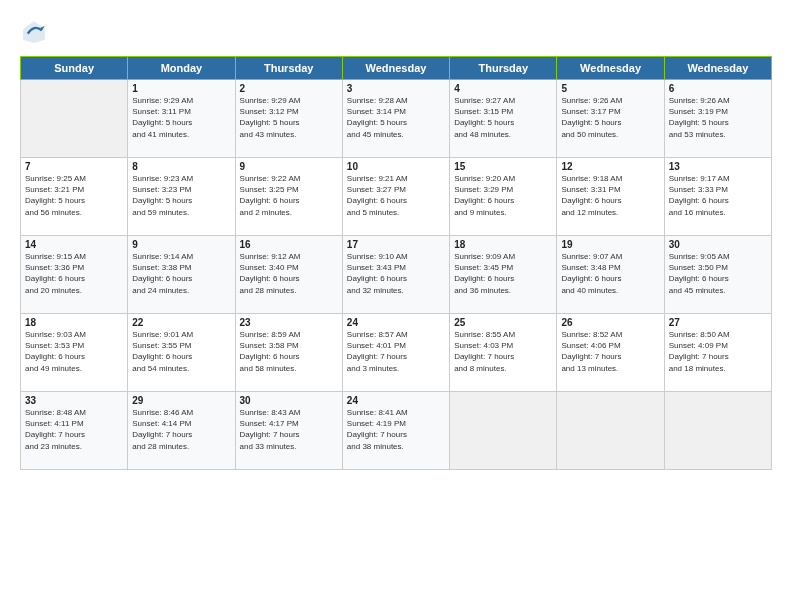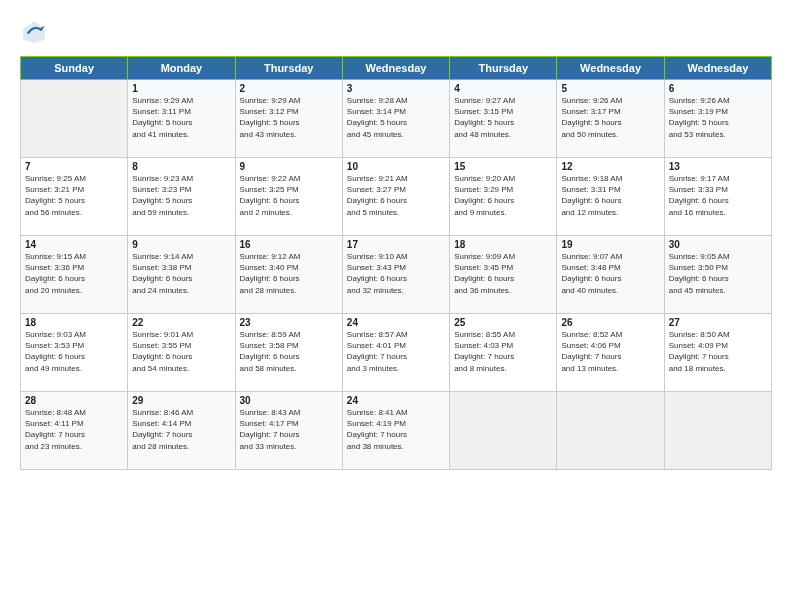--- a/index.html
+++ b/index.html
@@ -241,21 +241,21 @@
             <span class="day-number">26</span>
             <div class="day-info">Sunrise: 8:52 AM<br>Sunset: 4:06 PM<br>Daylight: 7 hours<br>and 13 minutes.</div>
           </td>
           <td>
             <span class="day-number">27</span>
             <div class="day-info">Sunrise: 8:50 AM<br>Sunset: 4:09 PM<br>Daylight: 7 hours<br>and 18 minutes.</div>
           </td>
         </tr>
         <tr>
           <td>
-            <span class="day-number">28</span>
+            <span class="day-number">33</span>
             <div class="day-info">Sunrise: 8:48 AM<br>Sunset: 4:11 PM<br>Daylight: 7 hours<br>and 23 minutes.</div>
           </td>
           <td>
             <span class="day-number">29</span>
             <div class="day-info">Sunrise: 8:46 AM<br>Sunset: 4:14 PM<br>Daylight: 7 hours<br>and 28 minutes.</div>
           </td>
           <td>
             <span class="day-number">30</span>
             <div class="day-info">Sunrise: 8:43 AM<br>Sunset: 4:17 PM<br>Daylight: 7 hours<br>and 33 minutes.</div>
           </td>

